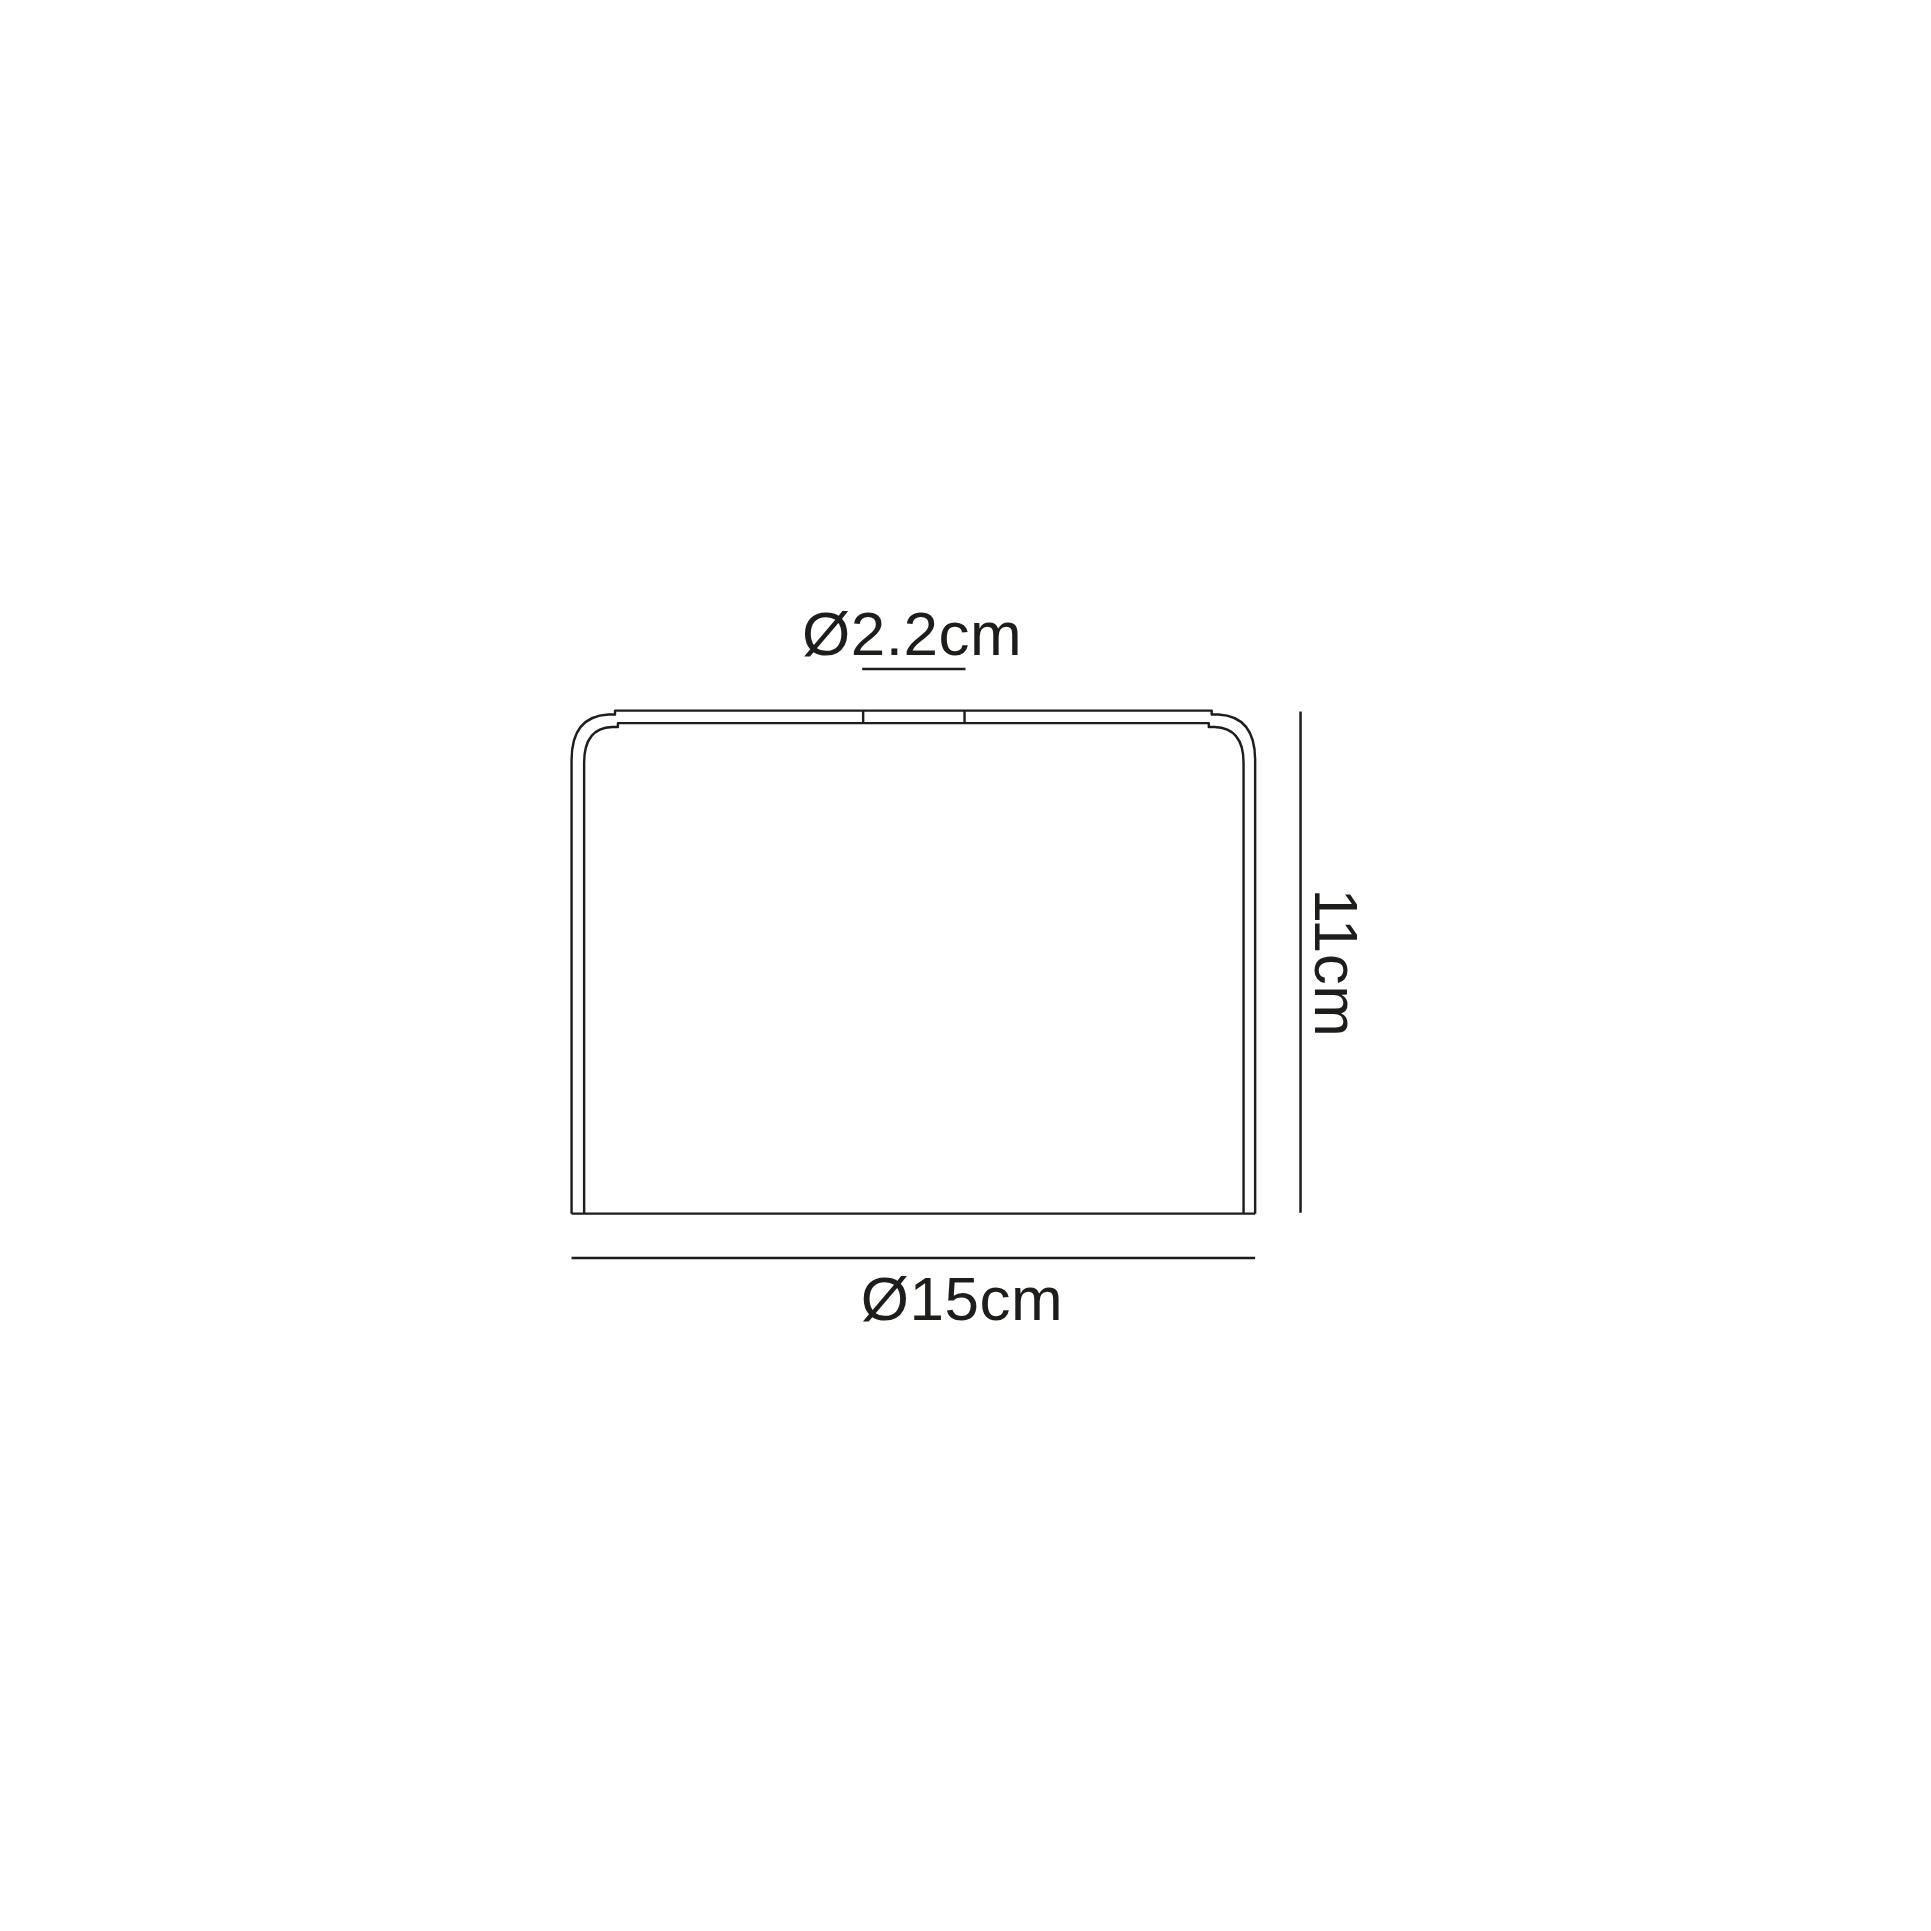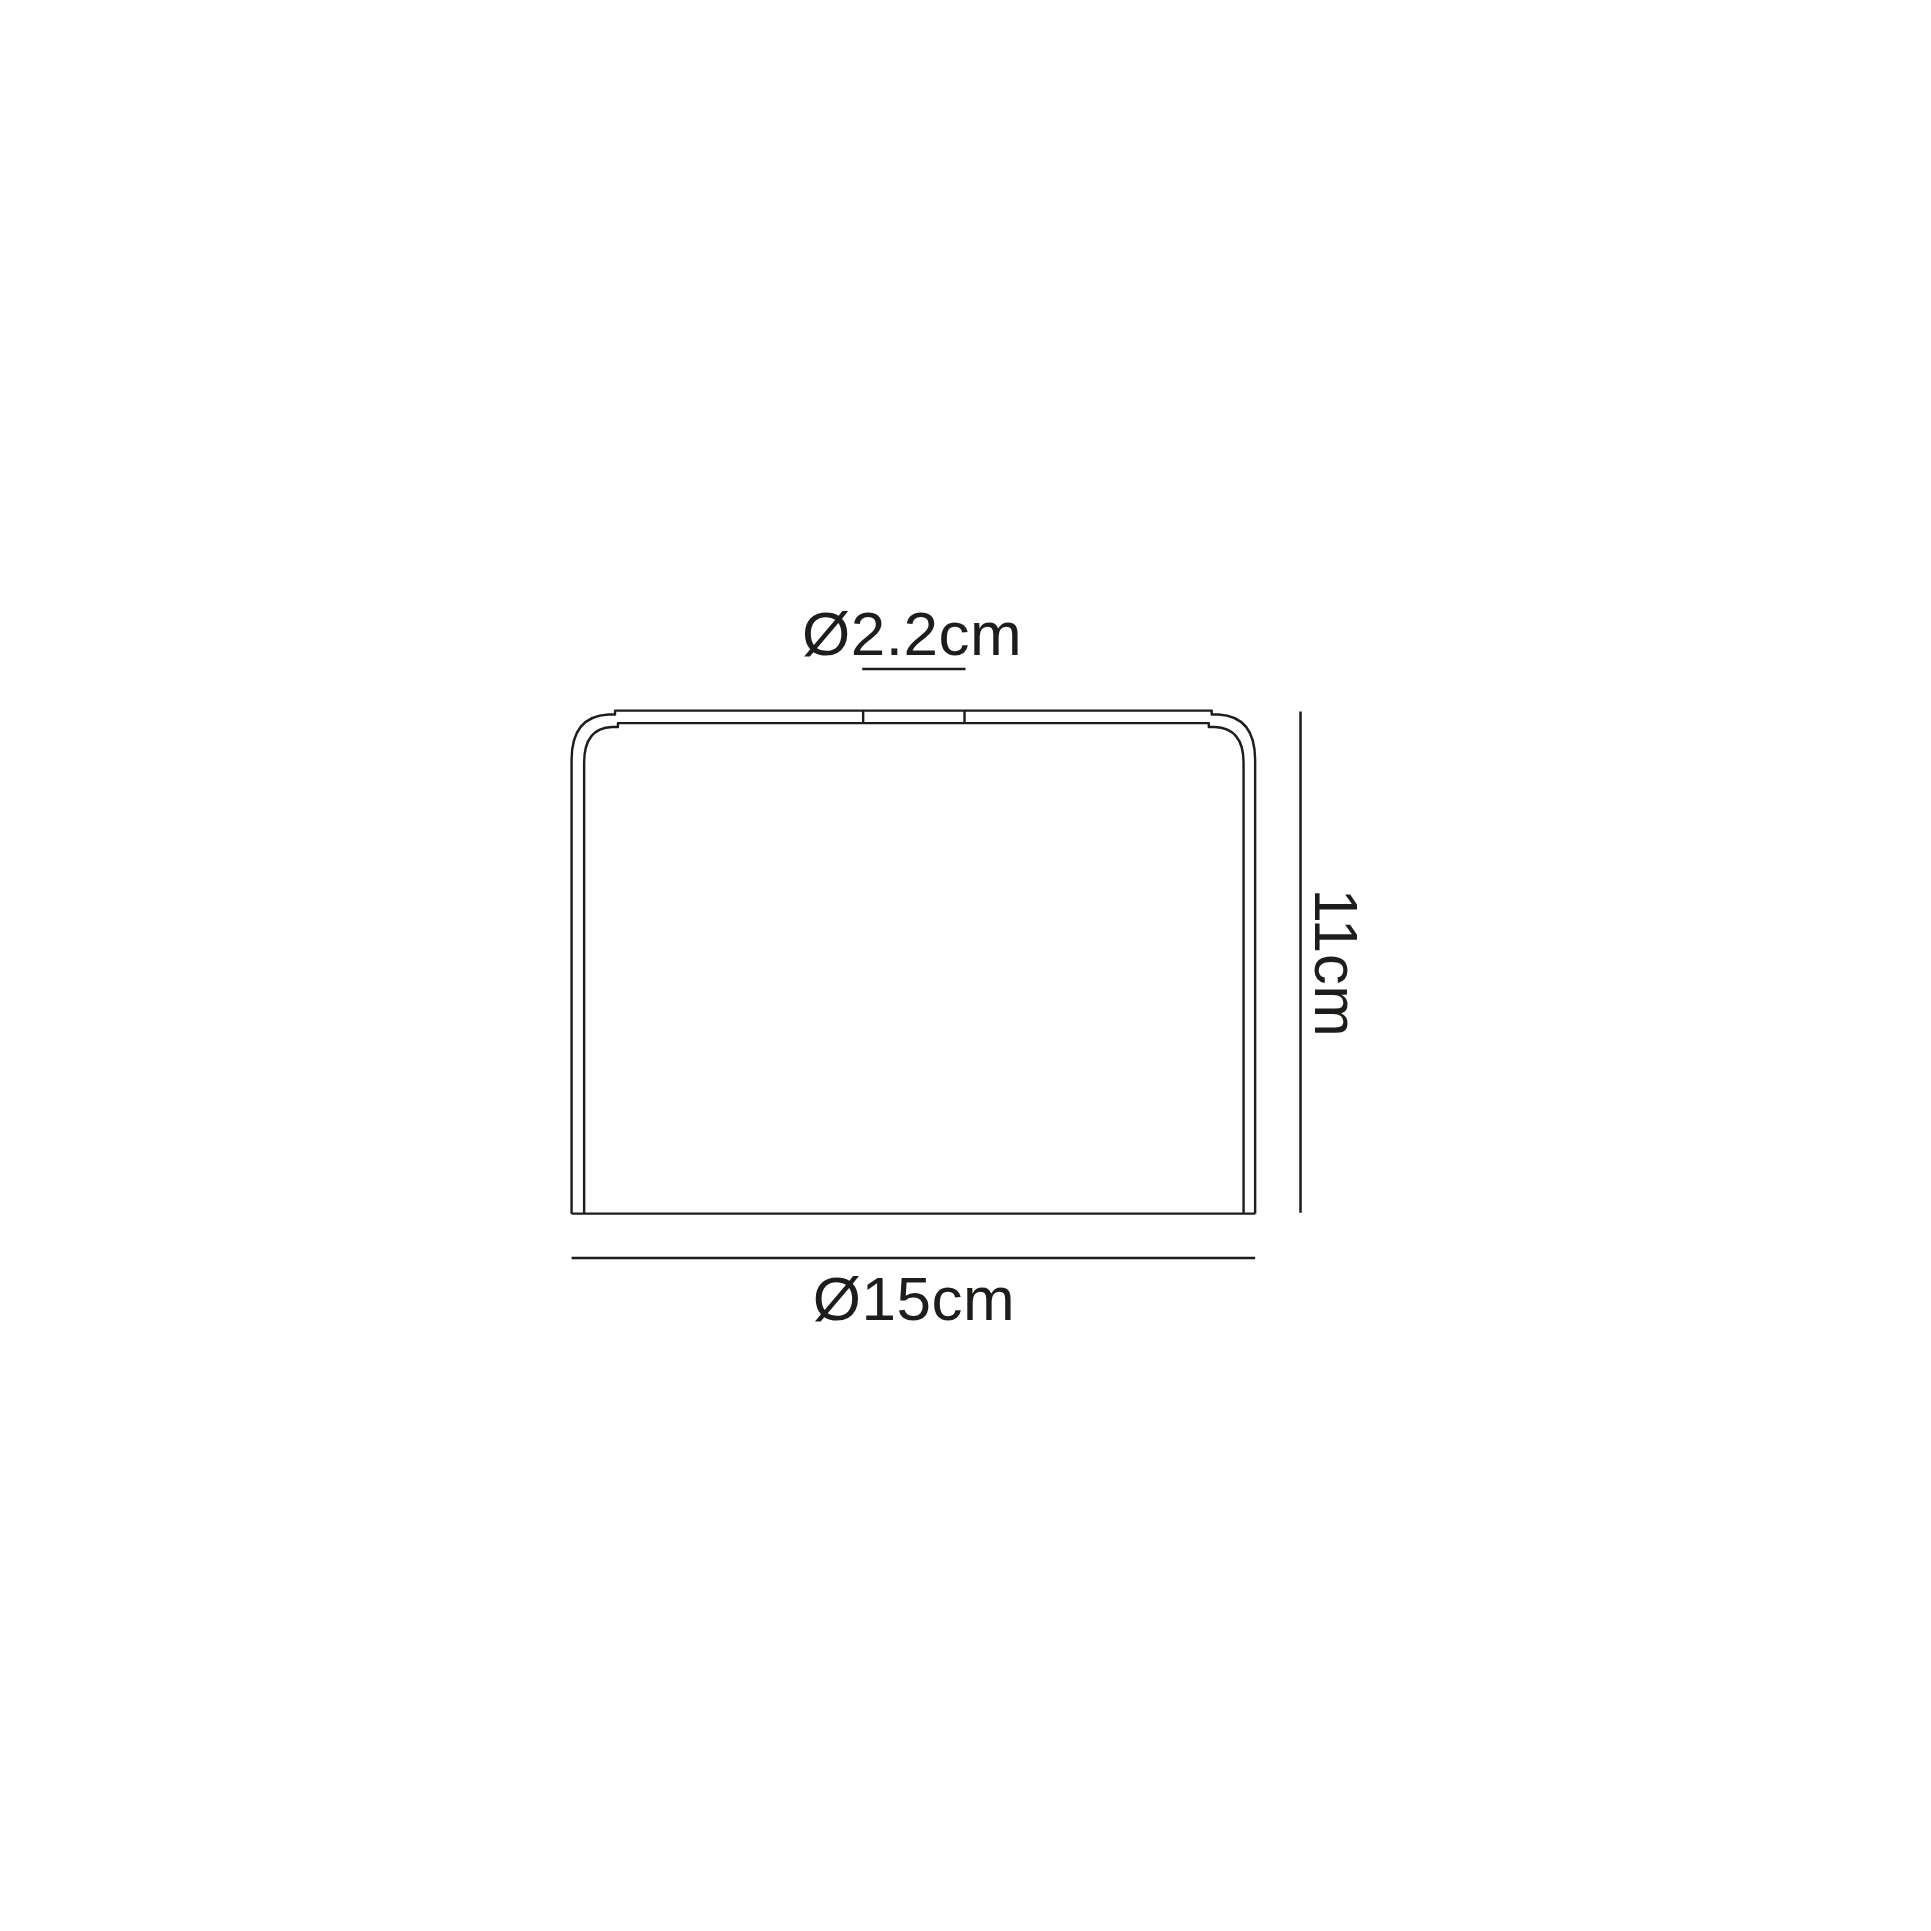--- a/index.html
+++ b/index.html
@@ -43,21 +43,21 @@
   }
   .dim-label.top{
     left:912px;top:634px;
     transform:translate(-50%,-50%);
   }
   .dim-label.height{
     left:1336px;top:963px;
     transform:translate(-50%,-50%) rotate(90deg);
   }
   .dim-label.bottom{
-    left:914px;top:1299px;
+    left:962px;top:1299px;
     transform:translate(-50%,-50%);
   }
 </style>
 </head>
 <body>
 
 <div class="canvas">
 
   <svg width="1931" height="1931" viewBox="0 0 2000 2000">
 

